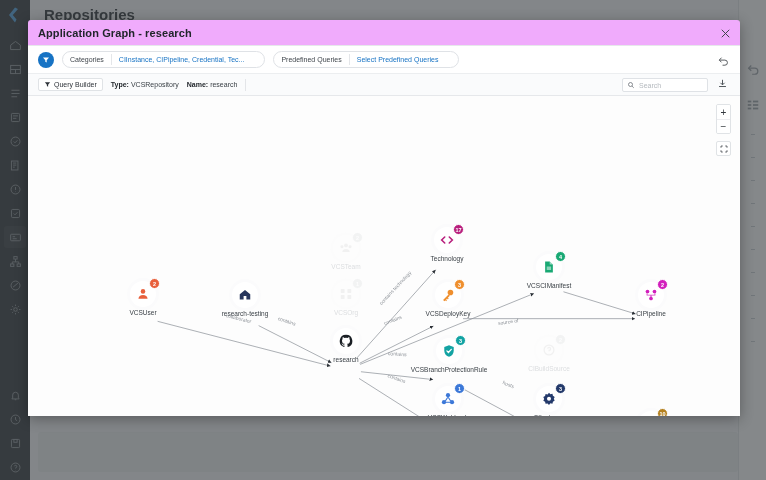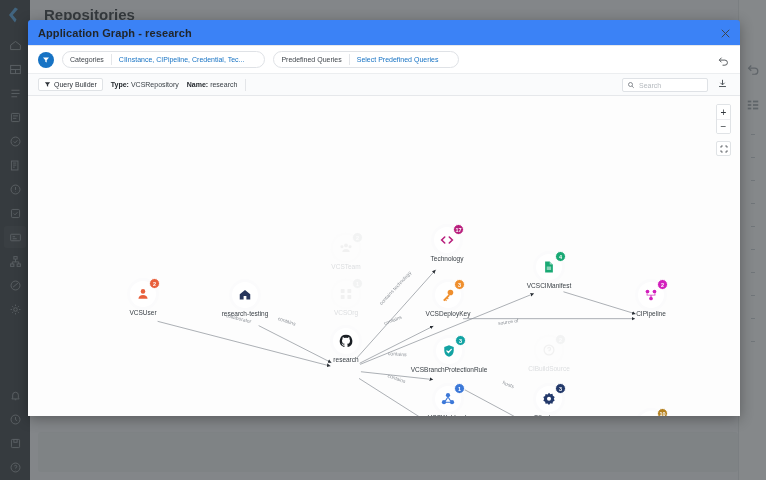--- a/index.html
+++ b/index.html
@@ -48,21 +48,21 @@
     display: flex; flex-direction: column; align-items: center; padding-top: 62px; gap: 22px;
   }
   .bg-rail .r-ico { width: 14px; height: 14px; color: #9aa0a6; }
   .bg-rail .r-tick { width: 4px; height: 1px; background: #c9cdd2; }
 
   .dim-overlay { position: absolute; inset: 0; background: rgba(60,64,68,0.62); }
 
   
   .modal {
     position: absolute; left: 28px; top: 20px; width: 712px; height: 396px;
-    background: #3b82f6; border-radius: 3px;
+    background: #f0abfc; border-radius: 3px;
     box-shadow: 0 3px 14px rgba(0,0,0,.32);
     display: flex; flex-direction: column;
   }
   .modal-head {
     height: 26px; position: relative; flex: 0 0 auto;
     border-bottom: 1px solid #e6e8eb;
     display: flex; align-items: center; padding: 0 10px;
   }
   .modal-title { font-size: 11px; font-weight: bold; color: #21262b; letter-spacing: .1px; }
   .modal-close {

